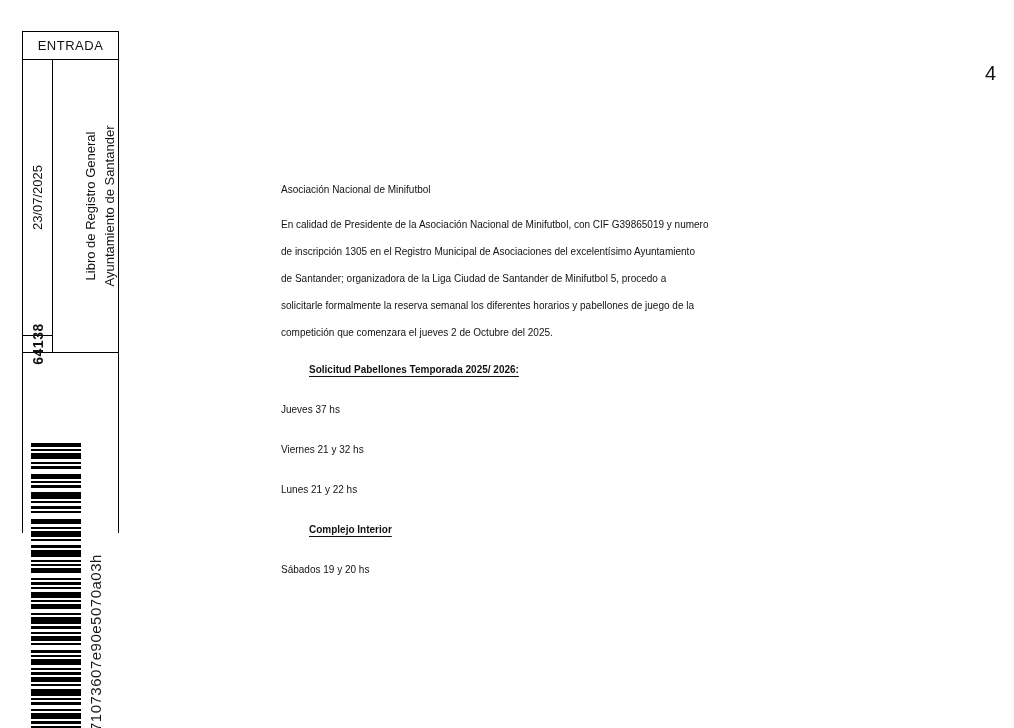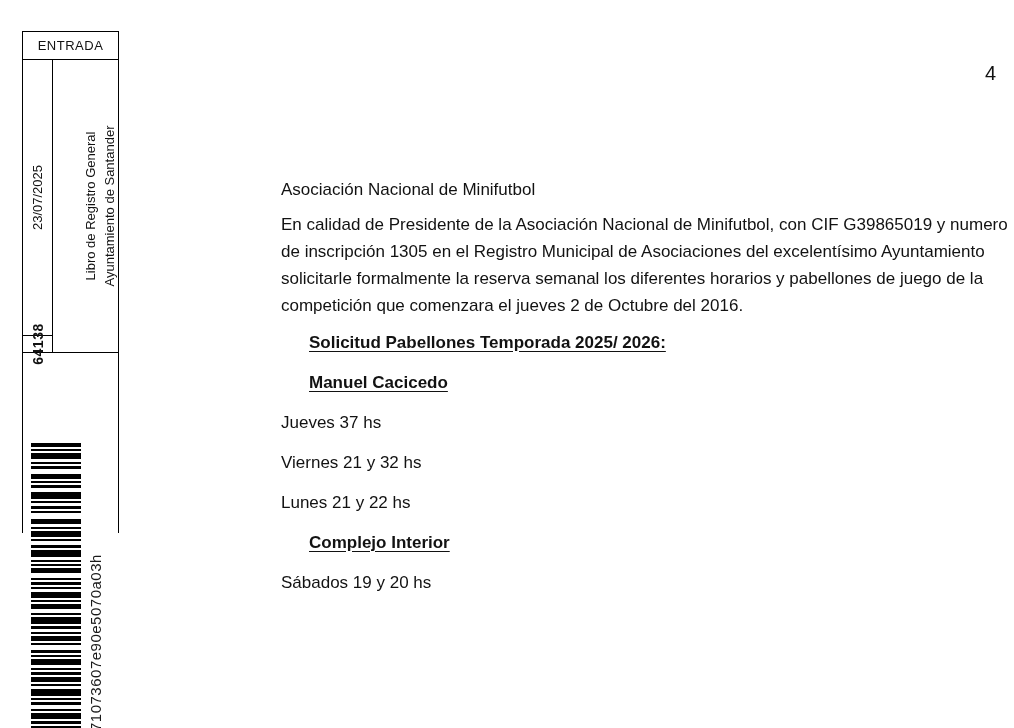--- a/index.html
+++ b/index.html
@@ -119,21 +119,21 @@
     top: 62px;
     font-size: 20px;
   }
 
   
   .content {
     position: absolute;
     left: 281px;
     top: 180px;
     width: 700px;
-    font-size: 17px;
+    font-size: 10px;
   }
   .line-sender { line-height: 20px; white-space: nowrap; }
   .line-salutation { margin-top: 63px; line-height: 20px; white-space: nowrap; }
   .paragraph { margin-top: 11px; }
   .paragraph .pline { line-height: 27px; white-space: nowrap; }
   .item {
     line-height: 27px;
     white-space: nowrap;
   }
   .item.first-after-paragraph { margin-top: 10px; }
@@ -223,26 +223,26 @@
 </div>
 
 <div class="page-num">4</div>
 
 <div class="content">
   <div class="line-sender">Asociación Nacional de Minifutbol</div>
 
   <div class="paragraph">
     <div class="pline">En calidad de Presidente de la Asociación Nacional de Minifutbol, con CIF G39865019 y numero</div>
     <div class="pline">de inscripción 1305 en el Registro Municipal de Asociaciones del excelentísimo Ayuntamiento</div>
+    <div class="pline">de Santander; organizadora de la Liga Ciudad de Santander de Minifutbol 5, procedo a</div>
     <div class="pline">solicitarle formalmente la reserva semanal los diferentes horarios y pabellones de juego de la</div>
-    <div class="pline">competición que comenzara el jueves 2 de Octubre del 2016.</div>
+    <div class="pline">competición que comenzara el jueves 2 de Octubre del 2025.</div>
   </div>
 
   <div class="item heading first-after-paragraph">Solicitud Pabellones Temporada 2025/ 2026:</div>
 
-  <div class="item heading">Manuel Cacicedo</div>
   <div class="item">Jueves 37 hs</div>
   <div class="item">Viernes 21 y 32 hs</div>
   <div class="item">Lunes 21 y 22 hs</div>
 
   <div class="item heading">Complejo Interior</div>
   <div class="item">Sábados 19 y 20 hs</div>
 </div>
 
 </body></html>

